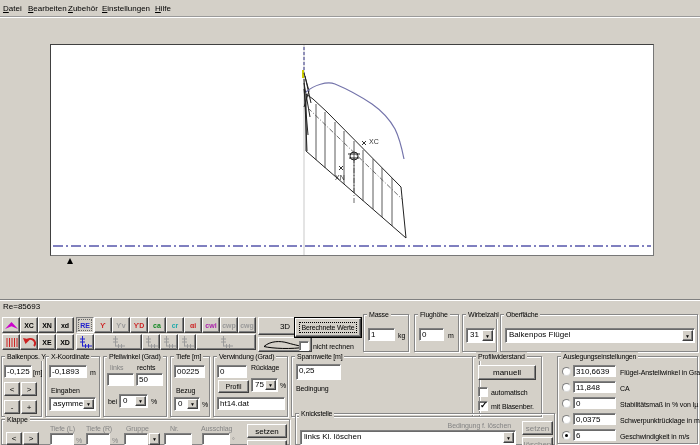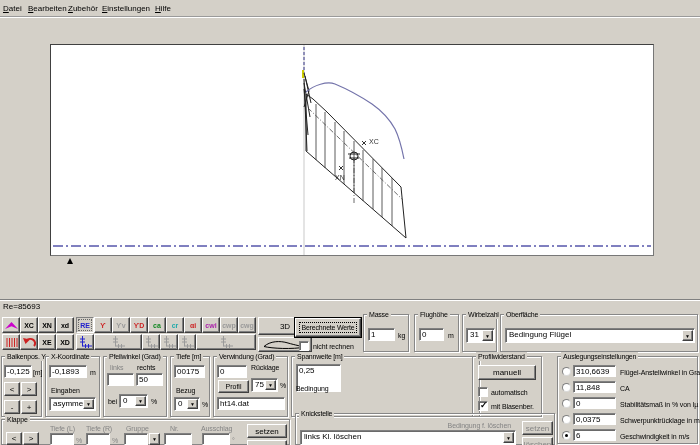--- a/index.html
+++ b/index.html
@@ -192,21 +192,21 @@
 <div class="abs grp" style="left:462px;top:314px;width:35px;height:38px">
   <span class="leg">Wirbelzahl</span>
   <div class="abs combo" style="left:3px;top:13px;width:29px;height:15px">
     <span class="cval">31</span>
     <span class="carr">▼</span>
   </div>
 </div>
 <div class="abs grp" style="left:500px;top:314px;width:198px;height:38px">
   <span class="leg">Oberfläche</span>
   <div class="abs combo" style="left:4px;top:13px;width:190px;height:15px">
-    <span class="cval">Bedingung Flügel</span>
+    <span class="cval">Balkenpos Flügel</span>
     <span class="carr">▼</span>
   </div>
 </div>
 
 <div class="abs grp" style="left:1px;top:356px;width:41px;height:61px">
   <span class="leg">Balkenpos. Y</span>
   <div class="abs fld" style="left:2px;top:8px;width:28px;height:13px">-0,125</div>
   <span class="abs lbl" style="left:31px;top:11px">[m]</span>
   <div class="abs btn" style="left:2px;top:25px;width:16px;height:14px">&lt;</div>
   <div class="abs btn" style="left:19px;top:25px;width:16px;height:14px">&gt;</div>
@@ -234,21 +234,21 @@
   <span class="abs lbl" style="left:4px;top:40px">bei</span>
   <div class="abs combo" style="left:15px;top:37px;width:29px;height:14px">
     <span class="cval">0</span>
     <span class="carr">▼</span>
   </div>
   <span class="abs lbl" style="left:47px;top:40px">%</span>
 </div>
 
 <div class="abs grp" style="left:170px;top:356px;width:40px;height:61px">
   <span class="leg">Tiefe [m]</span>
-  <div class="abs fld" style="left:3px;top:8px;width:31px;height:13px">00175</div>
+  <div class="abs fld" style="left:3px;top:8px;width:31px;height:13px">00225</div>
   <span class="abs lbl" style="left:5px;top:29px">Bezug</span>
   <div class="abs combo" style="left:3px;top:40px;width:26px;height:14px">
     <span class="cval">0</span>
     <span class="carr">▼</span>
   </div>
   <span class="abs lbl" style="left:31px;top:43px">%</span>
 </div>
 
 <div class="abs grp" style="left:213px;top:356px;width:75px;height:61px">
   <span class="leg">Verwindung (Grad)</span>
@@ -258,21 +258,21 @@
   <div class="abs combo" style="left:37px;top:21px;width:27px;height:14px">
     <span class="cval">75</span>
     <span class="carr">▼</span>
   </div>
   <span class="abs lbl" style="left:66px;top:24px">%</span>
   <div class="abs fld" style="left:3px;top:40px;width:68px;height:13px">ht14.dat</div>
 </div>
 
 <div class="abs grp" style="left:291px;top:356px;width:189px;height:61px">
   <span class="leg">Spannweite [m]</span>
-  <div class="abs fld" style="left:4px;top:7px;width:45px;height:28px">0,25</div>
+  <div class="abs fld" style="left:4px;top:7px;width:45px;height:16px">0,25</div>
   <span class="abs lbl" style="left:4px;top:27px">Bedingung</span>
 </div>
 
 <div class="abs grp" style="left:472px;top:356px;width:70px;height:61px">
   <span class="leg">Profilwiderstand</span>
   <div class="abs btn" style="left:5px;top:8px;width:58px;height:15px">manuell</div>
   <div class="abs chk" style="left:5px;top:30px"></div>
   <span class="abs lbl" style="left:18px;top:31px">automatisch</span>
   <div class="abs chk on" style="left:5px;top:44px"></div>
   <span class="abs lbl" style="left:18px;top:45px">mit Blasenber.</span>

